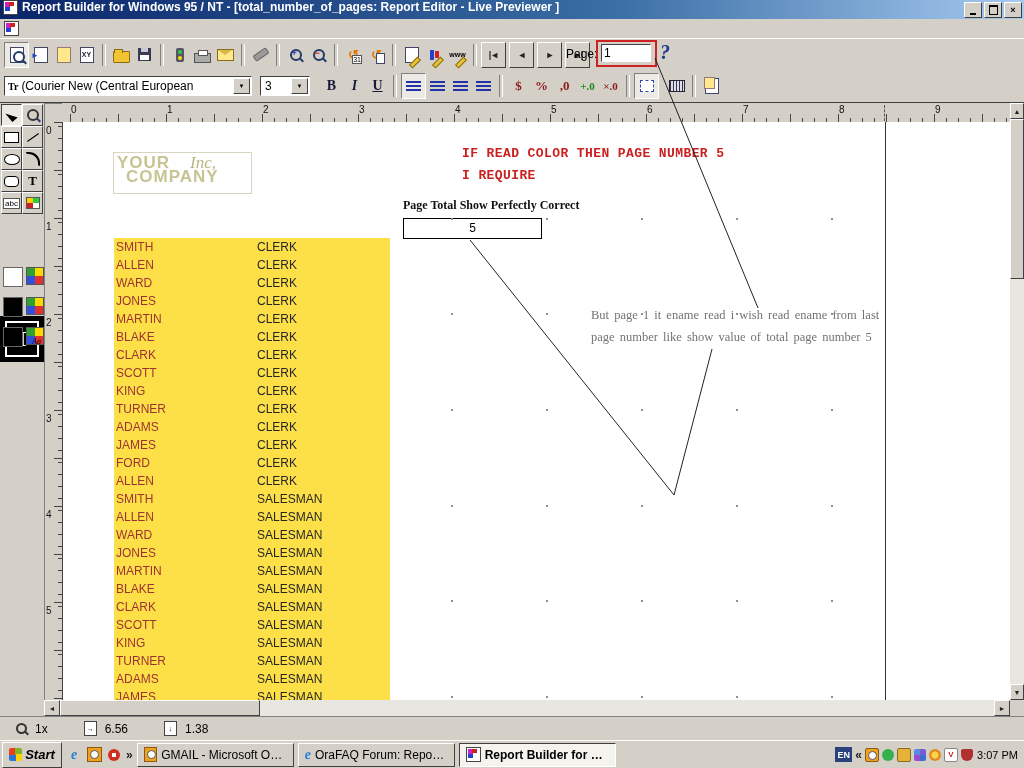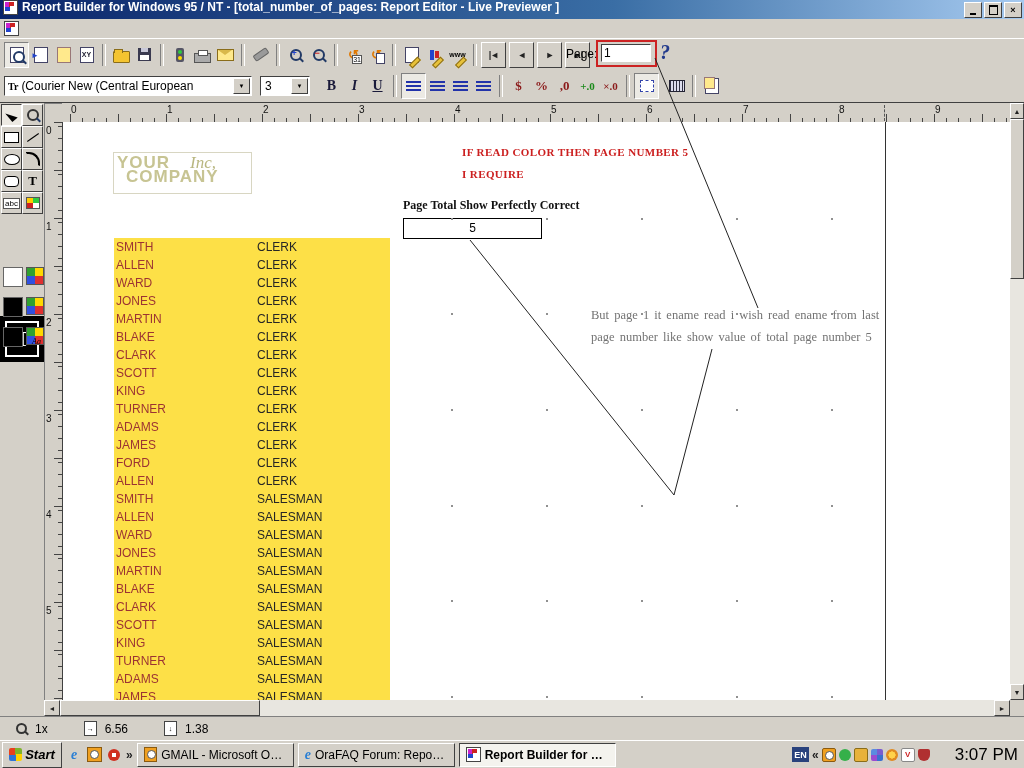--- a/index.html
+++ b/index.html
@@ -96,21 +96,21 @@
   .pal4{position:absolute;left:24px;top:2px;width:16px;height:16px;
         background:conic-gradient(#ffd800 0 90deg,#e03030 90deg 180deg,#3050e0 180deg 270deg,#30a030 270deg);border:1px solid #555}
   .pal-glyph{position:absolute;left:30px;top:12px;font-size:8px;font-family:"Liberation Serif",serif;font-style:italic}
   
   #canvas{left:62px;top:122px;width:948px;height:678px;background:#fff;overflow:hidden;border-left:1px solid #404040}
   #page-line{position:absolute;left:822px;top:0;width:1px;height:578px;background:#333}
   .gdot{position:absolute;width:2px;height:2px;background:#909090}
   #logo{position:absolute;left:50px;top:30px;width:137px;height:40px;border:1px solid #d8d6c2;background:#fff}
   .logo-w{position:absolute;font-weight:bold;font-size:17px;line-height:14px;letter-spacing:1px;color:#c7c493;font-family:"Liberation Sans",sans-serif}
   #logo-inc{position:absolute;left:76px;top:0px;font-family:"Liberation Serif",serif;font-style:italic;font-size:17px;color:#b9b781}
-  .rednote{position:absolute;font-family:Liberation Serif, serif;font-weight:bold;font-size:11px;color:#cc2020;letter-spacing:.4px;white-space:nowrap}
+  .rednote{position:absolute;font-family:Liberation Mono, monospace;font-weight:bold;font-size:13px;color:#cc2020;letter-spacing:.4px;white-space:nowrap}
   #ptl-label{position:absolute;left:340px;top:76px;font-family:"Liberation Serif",serif;font-weight:600;font-size:12px;color:#101010;white-space:nowrap}
   #total-box{position:absolute;left:340px;top:96px;width:137px;height:19px;border:1px solid #000;background:#fff;text-align:center;font-size:12px;line-height:19px}
   #theader{position:absolute;left:51px;top:98px;width:276px;height:18px;background:#cbcb9b;color:#2d6565;font-weight:bold;font-size:12px;line-height:18px}
   #theader .h-ename{position:absolute;left:2px}
   #theader .h-job{position:absolute;left:143px}
   #table-rows{position:absolute;left:51px;top:116px;width:276px}
   .trow{height:18px;position:relative;background:#fde047;font-size:12px;line-height:18px}
   .c-ename{position:absolute;left:2px;color:#9c3333}
   .c-job{position:absolute;left:143px;color:#262626}
   .annot{position:absolute;font-family:"Liberation Serif",serif;font-size:12.5px;color:#737373;white-space:nowrap;word-spacing:2px}
@@ -137,21 +137,21 @@
   .ie-e{font-family:"Liberation Serif",serif;font-style:italic;font-weight:bold;font-size:14px;color:#2a7fd4}
   .clock-ic{width:13px;height:13px;background:#f0a020;border:1px solid #8a5a10;position:relative}
   .clock-ic::after{content:"";position:absolute;left:2px;top:2px;width:7px;height:7px;border-radius:50%;background:#fff;border:1px solid #555}
   .opera-ic{width:12px;height:12px;border-radius:50%;background:radial-gradient(#fff 0 25%,#d03020 30%)}
   .chev{font-weight:bold;font-size:12px;color:#222}
   .task-btn{height:24px;display:flex;align-items:center;gap:4px;padding:0 6px;font-size:12px;white-space:nowrap;overflow:hidden;box-sizing:border-box}
   .task-btn.active{border-color:#404040 #fff #fff #404040;background:#f4f3ee;font-weight:bold}
   #tray{margin-left:auto;display:flex;align-items:center;gap:3px;padding-right:4px}
   #lang-box{width:17px;height:15px;background:#29427c;color:#fff;font-size:9px;font-weight:bold;display:flex;align-items:center;justify-content:center}
   .tray-ic{width:12px;height:12px;border-radius:2px;position:relative}
-  #tray-time{font-size:17px;margin-left:22px}
+  #tray-time{font-size:11px;margin-left:1px}
   
   #overlay{position:absolute;left:0;top:0;width:1024px;height:768px;pointer-events:none;z-index:60}
 </style>
 </head>
 <body>
 
 <div class="abs" id="titlebar">
   <span class="rb-icon"></span>
   <span class="title-text">Report Builder for Windows 95 / NT - [total_number_of_pages: Report Editor - Live Previewer ]</span>
   <div class="win-btns">

